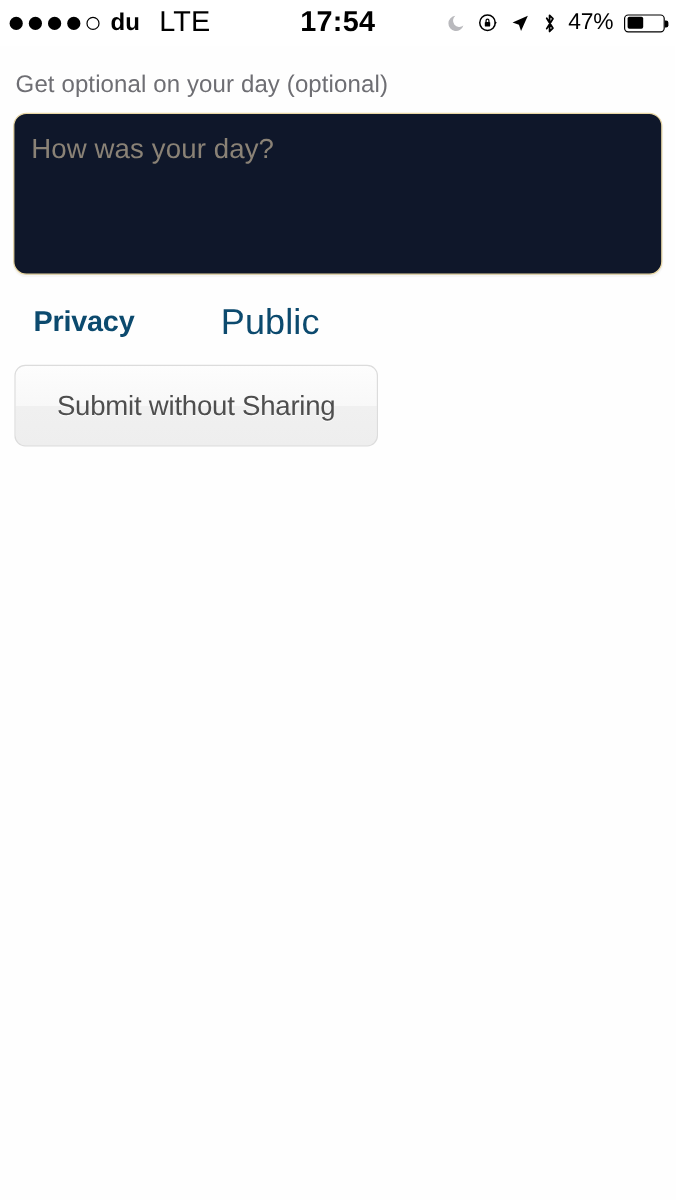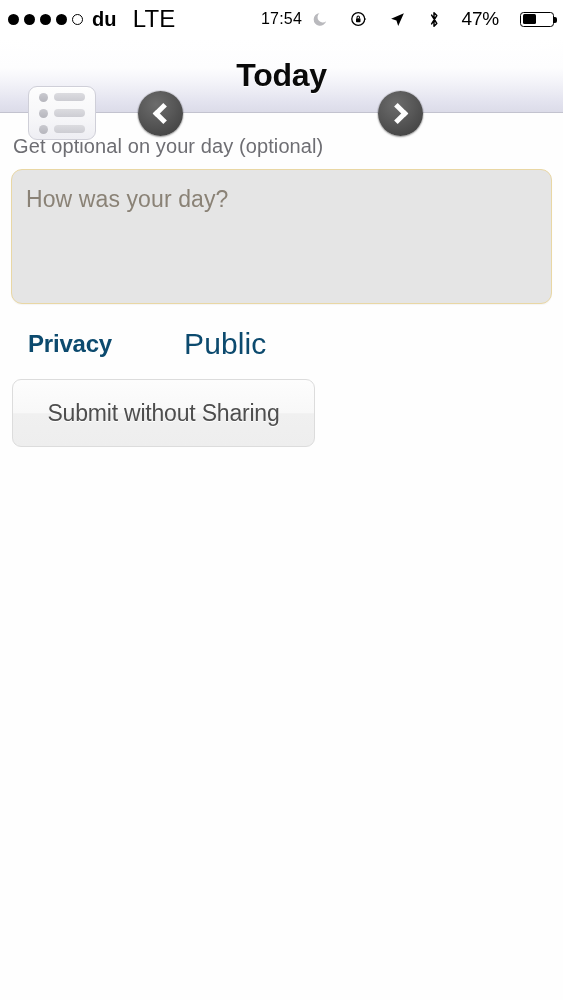--- a/index.html
+++ b/index.html
@@ -22,26 +22,26 @@
   .sb-left { display:flex; align-items:center; padding-left:8px; gap:7px; }
   .dots { display:flex; align-items:center; gap:5px; }
   .dot { width:11px; height:11px; border-radius:50%; background:#000; }
   .dot.hollow { background:transparent; border:1.6px solid #000; width:11px; height:11px; }
   .carrier { font-size:20px; letter-spacing:0.1px; margin-left:2px;font-weight:bold; }
   .network { font-size:24px; margin-left:9px; letter-spacing:0.2px; }
 
   .sb-center {
     position:absolute; left:0; right:0; top:0; bottom:0;
     display:flex; align-items:center; justify-content:center;
-    font-size:16px; font-weight:normal; letter-spacing:0.2px;
+    font-size:24px; font-weight:bold; letter-spacing:0.2px;
     pointer-events:none;
   }
   .sb-right {
     margin-left:auto; display:flex; align-items:center;
-    gap:21px; padding-right:9px;
+    gap:9px; padding-right:9px;
   }
   .sb-icon { display:flex; align-items:center; justify-content:center; }
   .batt-pct { font-size:19px; font-weight:500; letter-spacing:-0.2px; }
   .battery {
     position:relative; width:34px; height:15px;
     border:1.6px solid #000; border-radius:3.5px;
     display:flex; align-items:center; padding:1.5px;
   }
   .battery::after {
     content:""; position:absolute; right:-4px; top:4px;
@@ -101,21 +101,21 @@
   }
 
   
   .content { padding:0 11px; background:#fefefe; }
   .field-label {
     font-size:20px; color:#6e6e73; padding:22px 2px 11px 2px;
     letter-spacing:0.1px;
   }
   .feedback-box {
     width:100%; height:135px;
-    background:#e5e5e5;
+    background:#0f172a;
     border:1px solid #e9d7a4;
     border-radius:11px;
     padding:16px 14px;
     box-shadow:0 1px 1px rgba(0,0,0,0.04);
   }
   .feedback-placeholder {
     font-size:23px; color:#8a8276; letter-spacing:0.1px;
   }
 
   .privacy-row {
@@ -191,46 +191,20 @@
           <path d="M5 6.5L11.5 17 8 20.5V3.5L11.5 7 5 17.5" fill="none" stroke="#000" stroke-width="1.9" stroke-linejoin="round" stroke-linecap="round"></path>
         </svg>
       </span>
       <span class="batt-pct">47%</span>
       <span class="battery">
         <span class="battery-fill" style="width:47%"></span>
       </span>
     </div>
   </div>
 
-  <div class="navbar">
-    <div class="list-btn">
-      <span class="list-row">
-          <span class="list-bullet"></span>
-          <span class="list-bar"></span>
-        </span>
-      <span class="list-row">
-          <span class="list-bullet"></span>
-          <span class="list-bar"></span>
-        </span>
-      <span class="list-row">
-          <span class="list-bullet"></span>
-          <span class="list-bar"></span>
-        </span>
-    </div>
-
-    <div class="circ-btn prev">
-      <span class="chev left"></span>
-    </div>
-
-    <div class="nav-title">Today</div>
-
-    <div class="circ-btn next">
-      <span class="chev right"></span>
-    </div>
-  </div>
 
   <div class="content">
 
     <div class="field-label">Get optional on your day (optional)</div>
 
     <div class="feedback-box">
       <div class="feedback-placeholder">How was your day?</div>
     </div>
 
     <div class="privacy-row">

